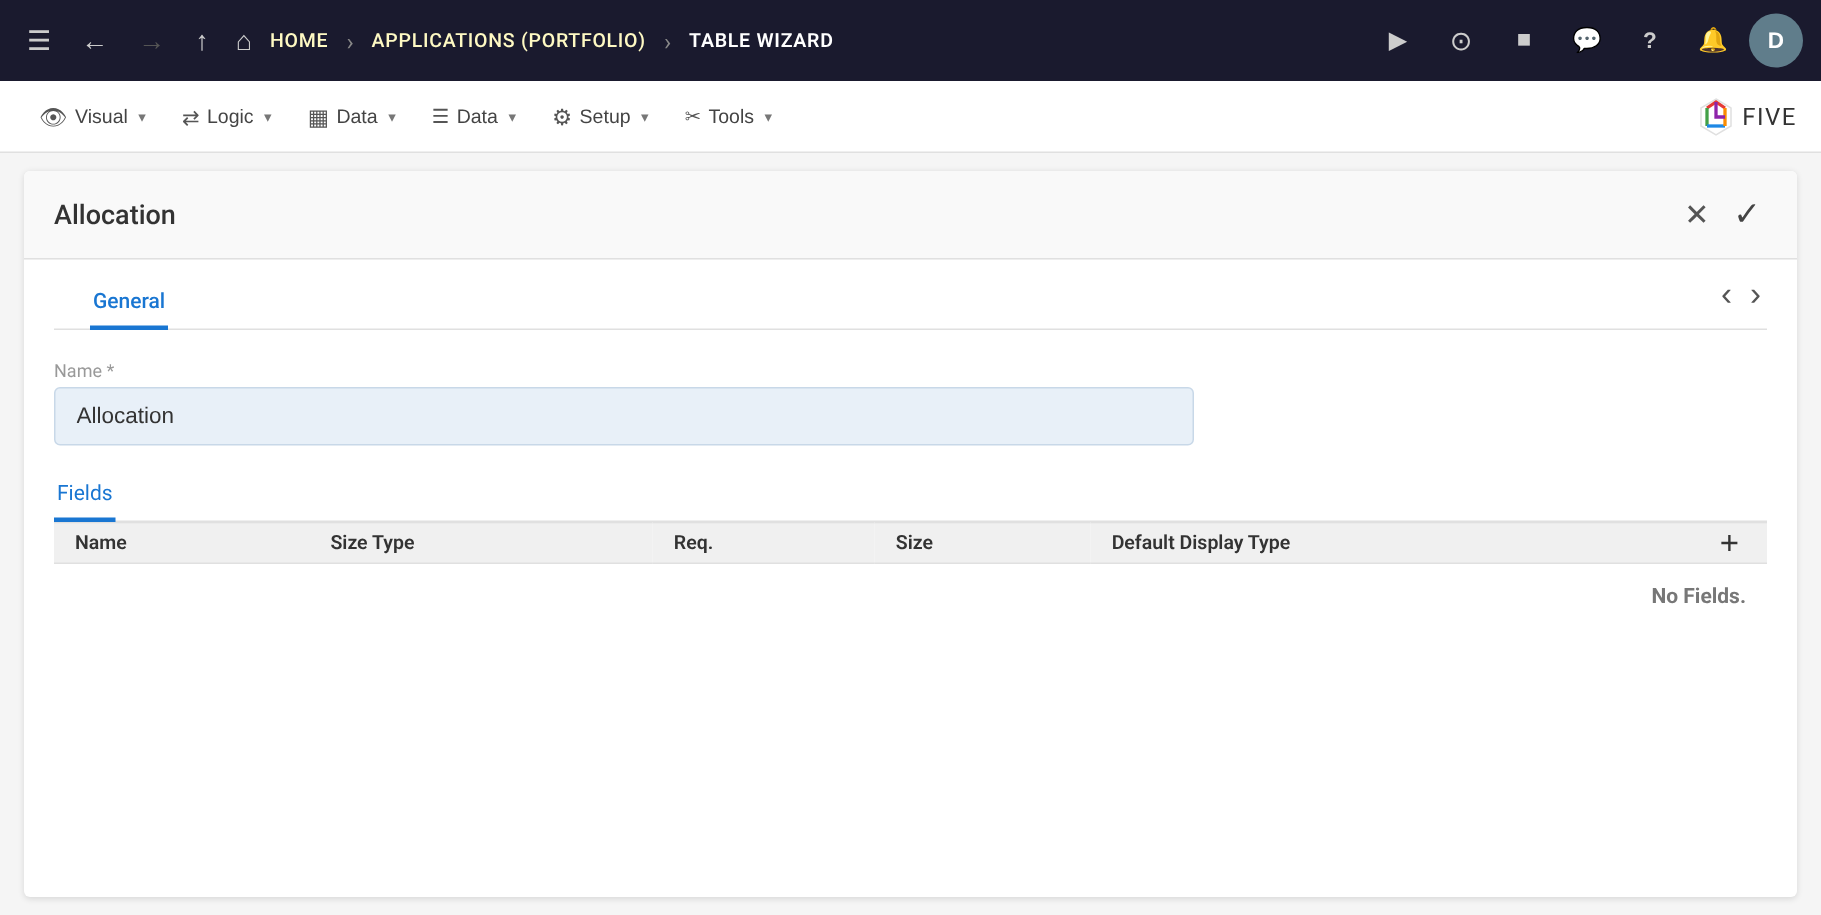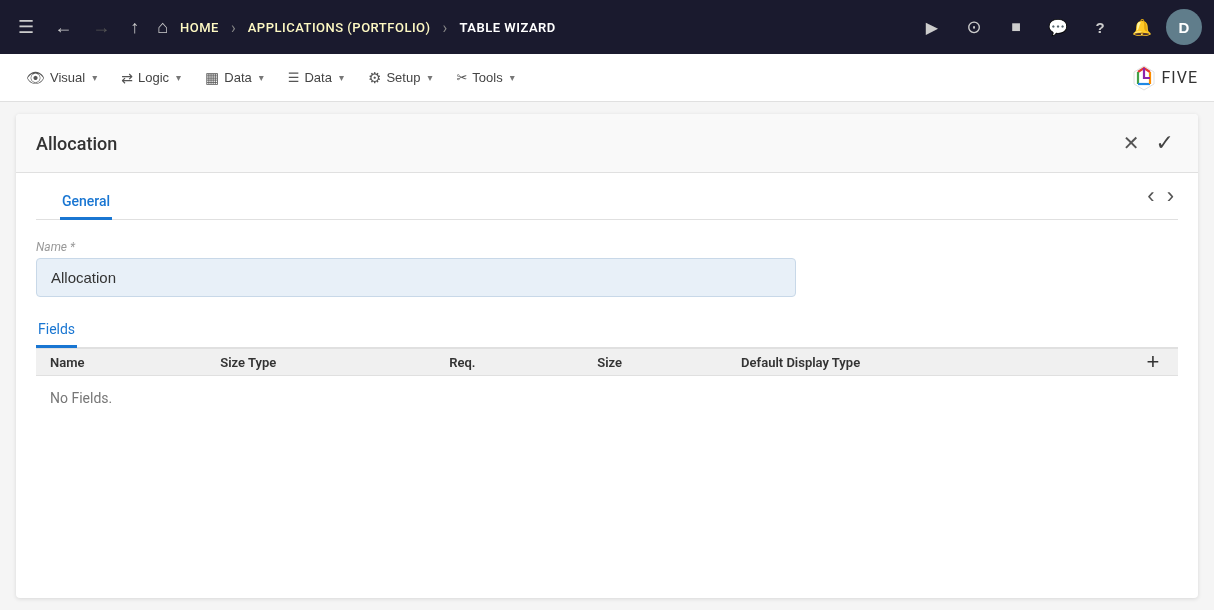--- a/index.html
+++ b/index.html
@@ -215,21 +215,20 @@
       padding: 20px 20px 16px;
     }
     .form-field {
       max-width: 760px;
     }
     .form-field label {
       font-size: 12px;
       color: #999;
       display: block;
       margin-bottom: 4px;
-      font-style: italic;
     }
     .form-input {
       width: 100%;
       padding: 10px 14px;
       border: 1px solid #c8d8e8;
       border-radius: 4px;
       background: #e8f0f8;
       font-size: 15px;
       color: #333;
       outline: none;
@@ -283,23 +282,24 @@
       cursor: pointer;
       font-size: 22px;
       color: #333;
       display: flex;
       align-items: center;
       justify-content: center;
       width: 100%;
     }
     .fields-table tbody tr td {
       padding: 14px;
-      text-align: left;
+      text-align: right;
       color: #777;
       font-size: 14px;
+      font-weight: bold;
     }
     .no-fields-row td {
       padding: 30px 14px;
       color: #666;
     }
 
     
     ::-webkit-scrollbar { width: 6px; }
     ::-webkit-scrollbar-thumb { background: #ccc; border-radius: 3px; }
   </style>

